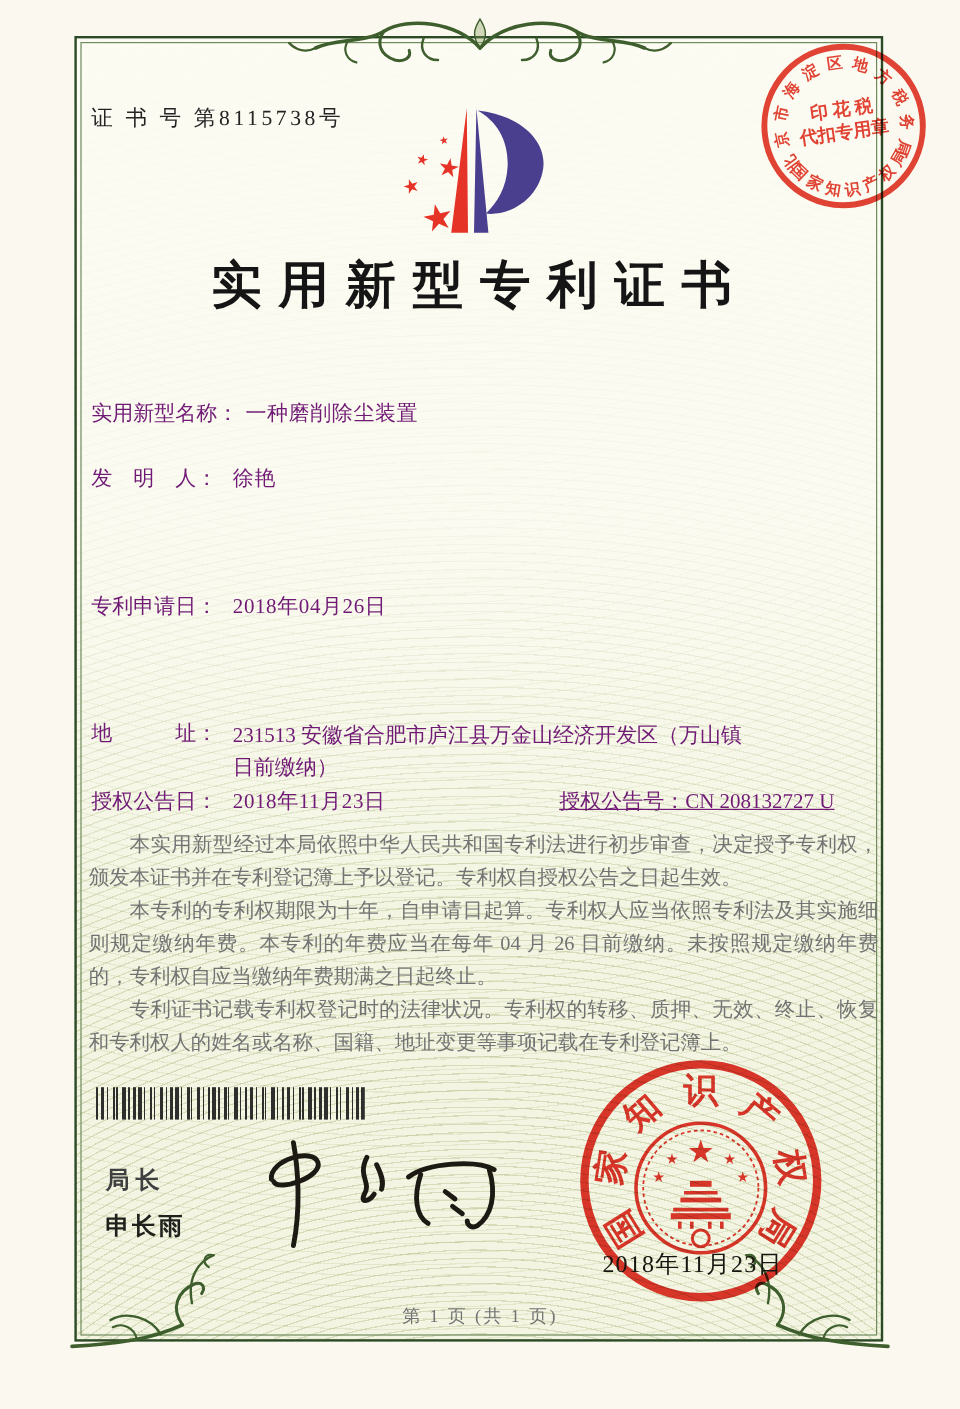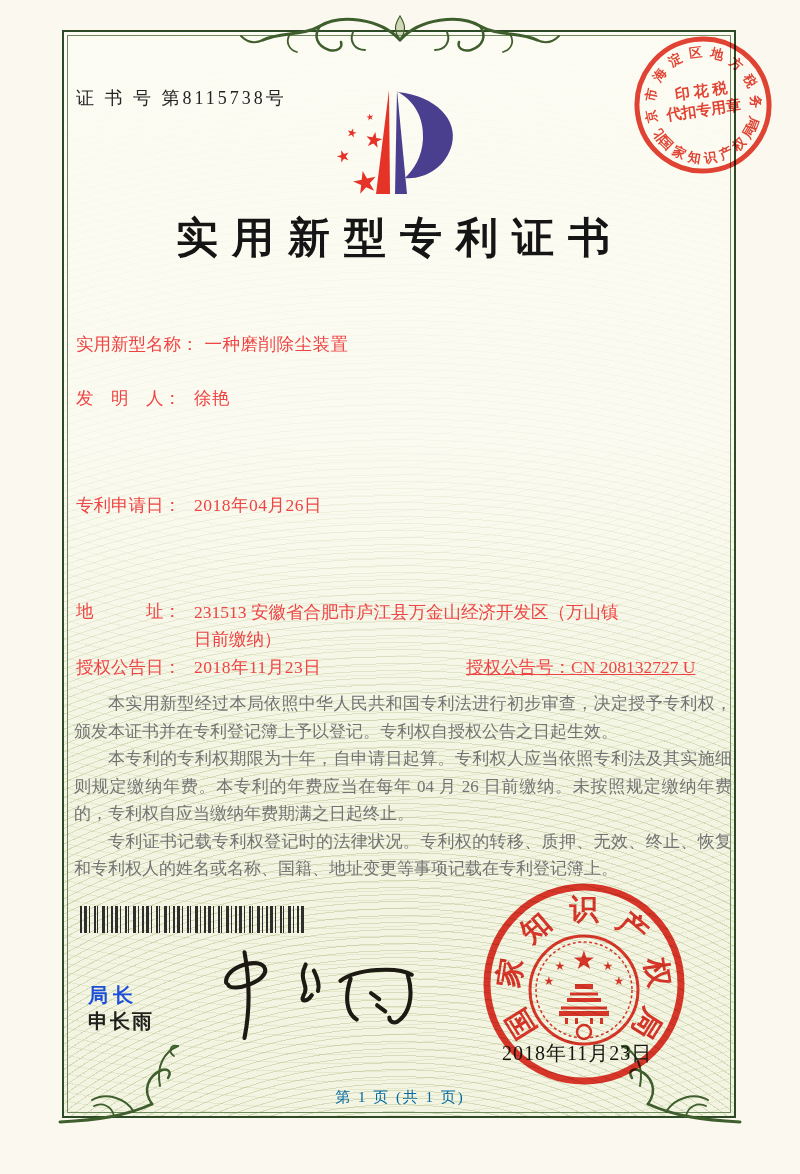--- a/index.html
+++ b/index.html
@@ -26,55 +26,55 @@
 
   #logo{position:absolute;left:318px;top:74px;width:170px;height:140px;z-index:4;}
 
   #tax-stamp{position:absolute;left:628px;top:30px;width:150px;height:150px;transform:rotate(-8deg);
     z-index:5;mix-blend-mode:multiply;opacity:.95;}
   #tax-stamp text{font-family:"Liberation Serif","DejaVu Serif",serif;}
 
   #cert-title{position:absolute;left:0;right:0;top:210px;text-align:center;font-size:42px;font-weight:700;
     letter-spacing:14px;color:#151515;z-index:4;}
 
-  .frow{position:absolute;left:76px;font-size:17.5px;color:#ef4444;z-index:4;white-space:nowrap;}
+  .frow{position:absolute;left:76px;font-size:17.5px;color:#701a75;z-index:4;white-space:nowrap;}
   .frow .flabel{display:inline-block;min-width:112px;}
   .frow .fvalue{margin-left:6px;letter-spacing:.5px;}
   #field-address .addr-val{display:inline-block;vertical-align:top;line-height:27px;white-space:normal;width:480px;margin-left:6px;}
   #grant-no{position:absolute;left:390px;top:0;text-decoration:underline;}
 
   #body-text{position:absolute;left:74px;top:690px;width:658px;z-index:4;color:#737373;
     font-size:17px;line-height:27.5px;text-align:justify;}
   #body-text p{margin:0;text-indent:2em;}
 
   #barcode{position:absolute;left:80px;top:906px;width:224px;height:27px;z-index:4;
     background:repeating-linear-gradient(90deg,
       #2e2e2c 0 2px, transparent 2px 4px,
       #2e2e2c 4px 7px, transparent 7px 9px,
       #2e2e2c 9px 10px, transparent 10px 14px,
       #2e2e2c 14px 16px, transparent 16px 17px,
       #2e2e2c 17px 18px, transparent 18px 22px,
       #2e2e2c 22px 25px, transparent 25px 27px,
       #2e2e2c 27px 28px, transparent 28px 31px);}
 
   #commissioner-title{position:absolute;left:88px;top:970px;font-family:"Liberation Sans","DejaVu Sans",sans-serif;
-    font-weight:700;font-size:20px;letter-spacing:5px;color:#1d4ed8;z-index:4;margin-top:12px;}
+    font-weight:700;font-size:20px;letter-spacing:5px;color:#404040;z-index:4;}
   #commissioner-name{position:absolute;left:88px;top:1008px;font-family:"Liberation Sans","DejaVu Sans",sans-serif;
     font-weight:700;font-size:20px;letter-spacing:2px;color:#20201c;z-index:4;}
 
   #signature{position:absolute;left:205px;top:940px;width:230px;height:102px;z-index:4;}
   #signature path{fill:none;stroke:#1c1a12;stroke-width:4;stroke-linecap:round;stroke-linejoin:round;}
 
   #seal{position:absolute;left:472px;top:872px;width:224px;height:224px;z-index:5;
     mix-blend-mode:multiply;opacity:.93;}
   #seal text{font-family:"Liberation Serif","DejaVu Serif",serif;}
   #seal-date{position:absolute;left:502px;top:1040px;font-size:20px;letter-spacing:1px;color:#17150f;z-index:6;}
 
   #page-footer{position:absolute;left:0;right:0;top:1088px;text-align:center;font-size:15px;
-    letter-spacing:2px;color:#0369a1;z-index:4;}
+    letter-spacing:2px;color:#737373;z-index:4;}
 </style>
 </head>
 <body>
 
 <div id="page">
 
   <div id="frame-bg"></div>
   <div id="frame"></div>
 
   <svg class="orn" style="left:235px;top:6px;" width="330" height="58" viewBox="0 0 330 58">

